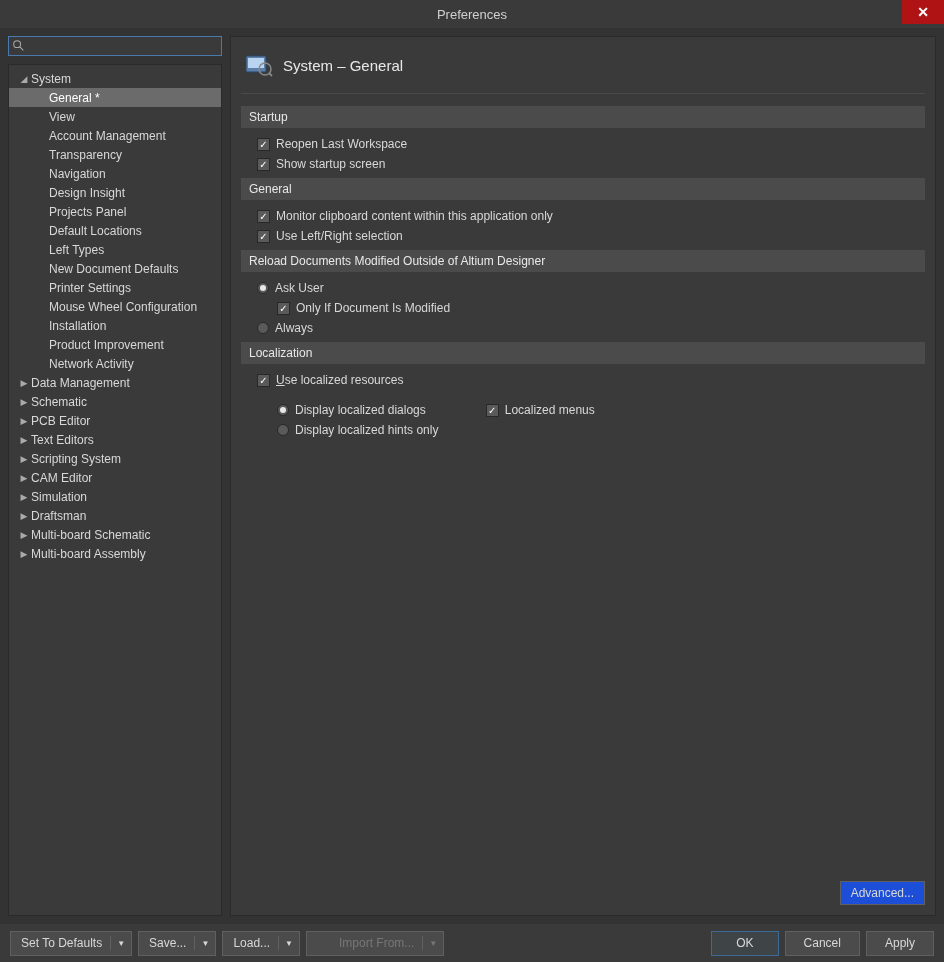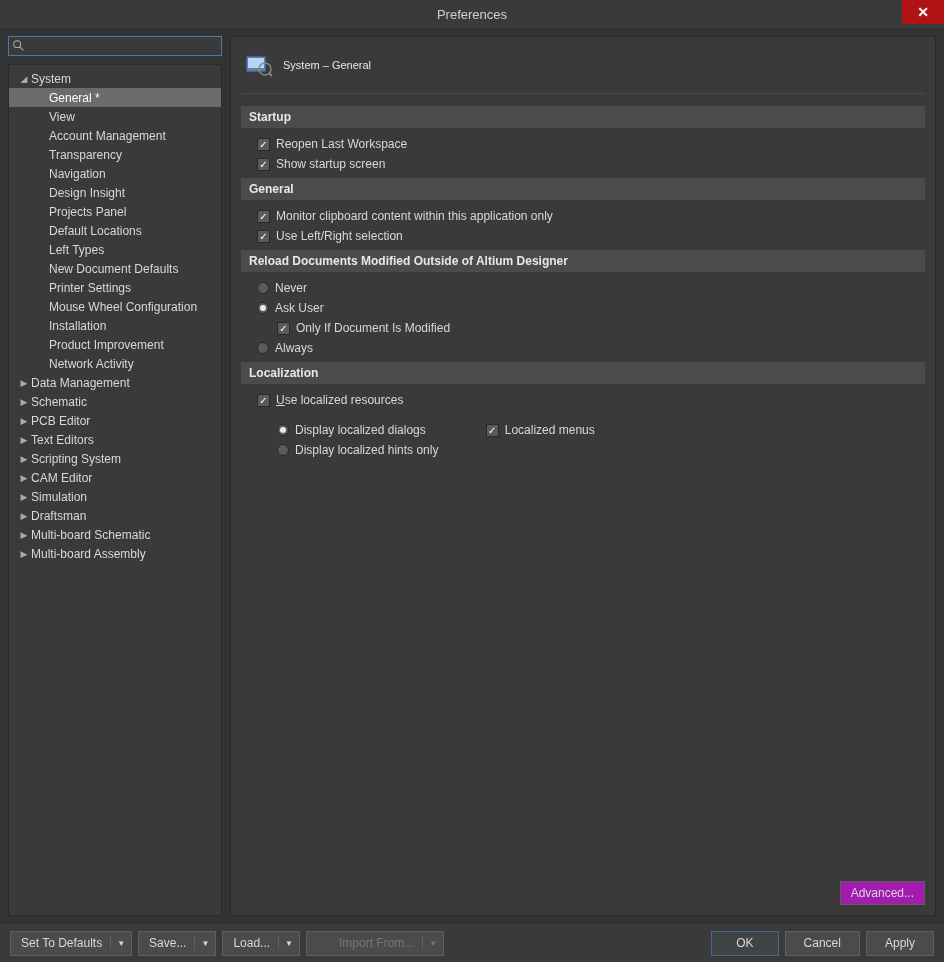--- a/index.html
+++ b/index.html
@@ -115,27 +115,27 @@
   gap: 10px;
   padding: 8px 4px 16px 4px;
   border-bottom: 1px solid #4a4a4a;
   margin-bottom: 8px;
 }
 .page-header-icon {
   width: 28px;
   height: 24px;
 }
 .page-header-title {
-  font-size: 11px;
+  font-size: 15px;
   color: #e8e8e8;
 }
 .section-header {
   background: #4b4b4b;
   color: #e8e8e8;
-  font-weight: bold;
+  font-weight: normal;
   font-size: 12px;
   padding: 4px 8px;
   margin: 4px 0 6px 0;
 }
 .opt-row {
   display: flex;
   align-items: center;
   gap: 6px;
   padding: 3px 0 3px 16px;
 }
@@ -179,21 +179,21 @@
 }
 .label {
   color: #d8d8d8;
 }
 .u { text-decoration: underline; text-decoration-thickness: 1px; text-underline-offset: 1px; }
 .advanced-btn {
   position: absolute;
   right: 10px;
   bottom: 10px;
   padding: 4px 10px;
-  background: #a21caf;
+  background: #1d4ed8;
   border: 1px solid #606060;
   color: #d8d8d8;
   cursor: pointer;
 }
 .footer {
   height: 38px;
   display: flex;
   align-items: center;
   padding: 0 10px;
   gap: 6px;
@@ -377,24 +377,20 @@
       <span class="checkbox">✓</span>
       <span class="label">Monitor clipboard content within this application only</span>
     </div>
     <div class="opt-row">
       <span class="checkbox">✓</span>
       <span class="label">Use Left/Right selection</span>
     </div>
 
     <div class="section-header">Reload Documents Modified Outside of Altium Designer</div>
     <div class="opt-row">
-      <span class="radio"></span>
-      <span class="label">Never</span>
-    </div>
-    <div class="opt-row">
       <span class="radio checked"></span>
       <span class="label">Ask User</span>
     </div>
     <div class="opt-row indent">
       <span class="checkbox">✓</span>
       <span class="label">Only If Document Is Modified</span>
     </div>
     <div class="opt-row">
       <span class="radio"></span>
       <span class="label">Always</span>

